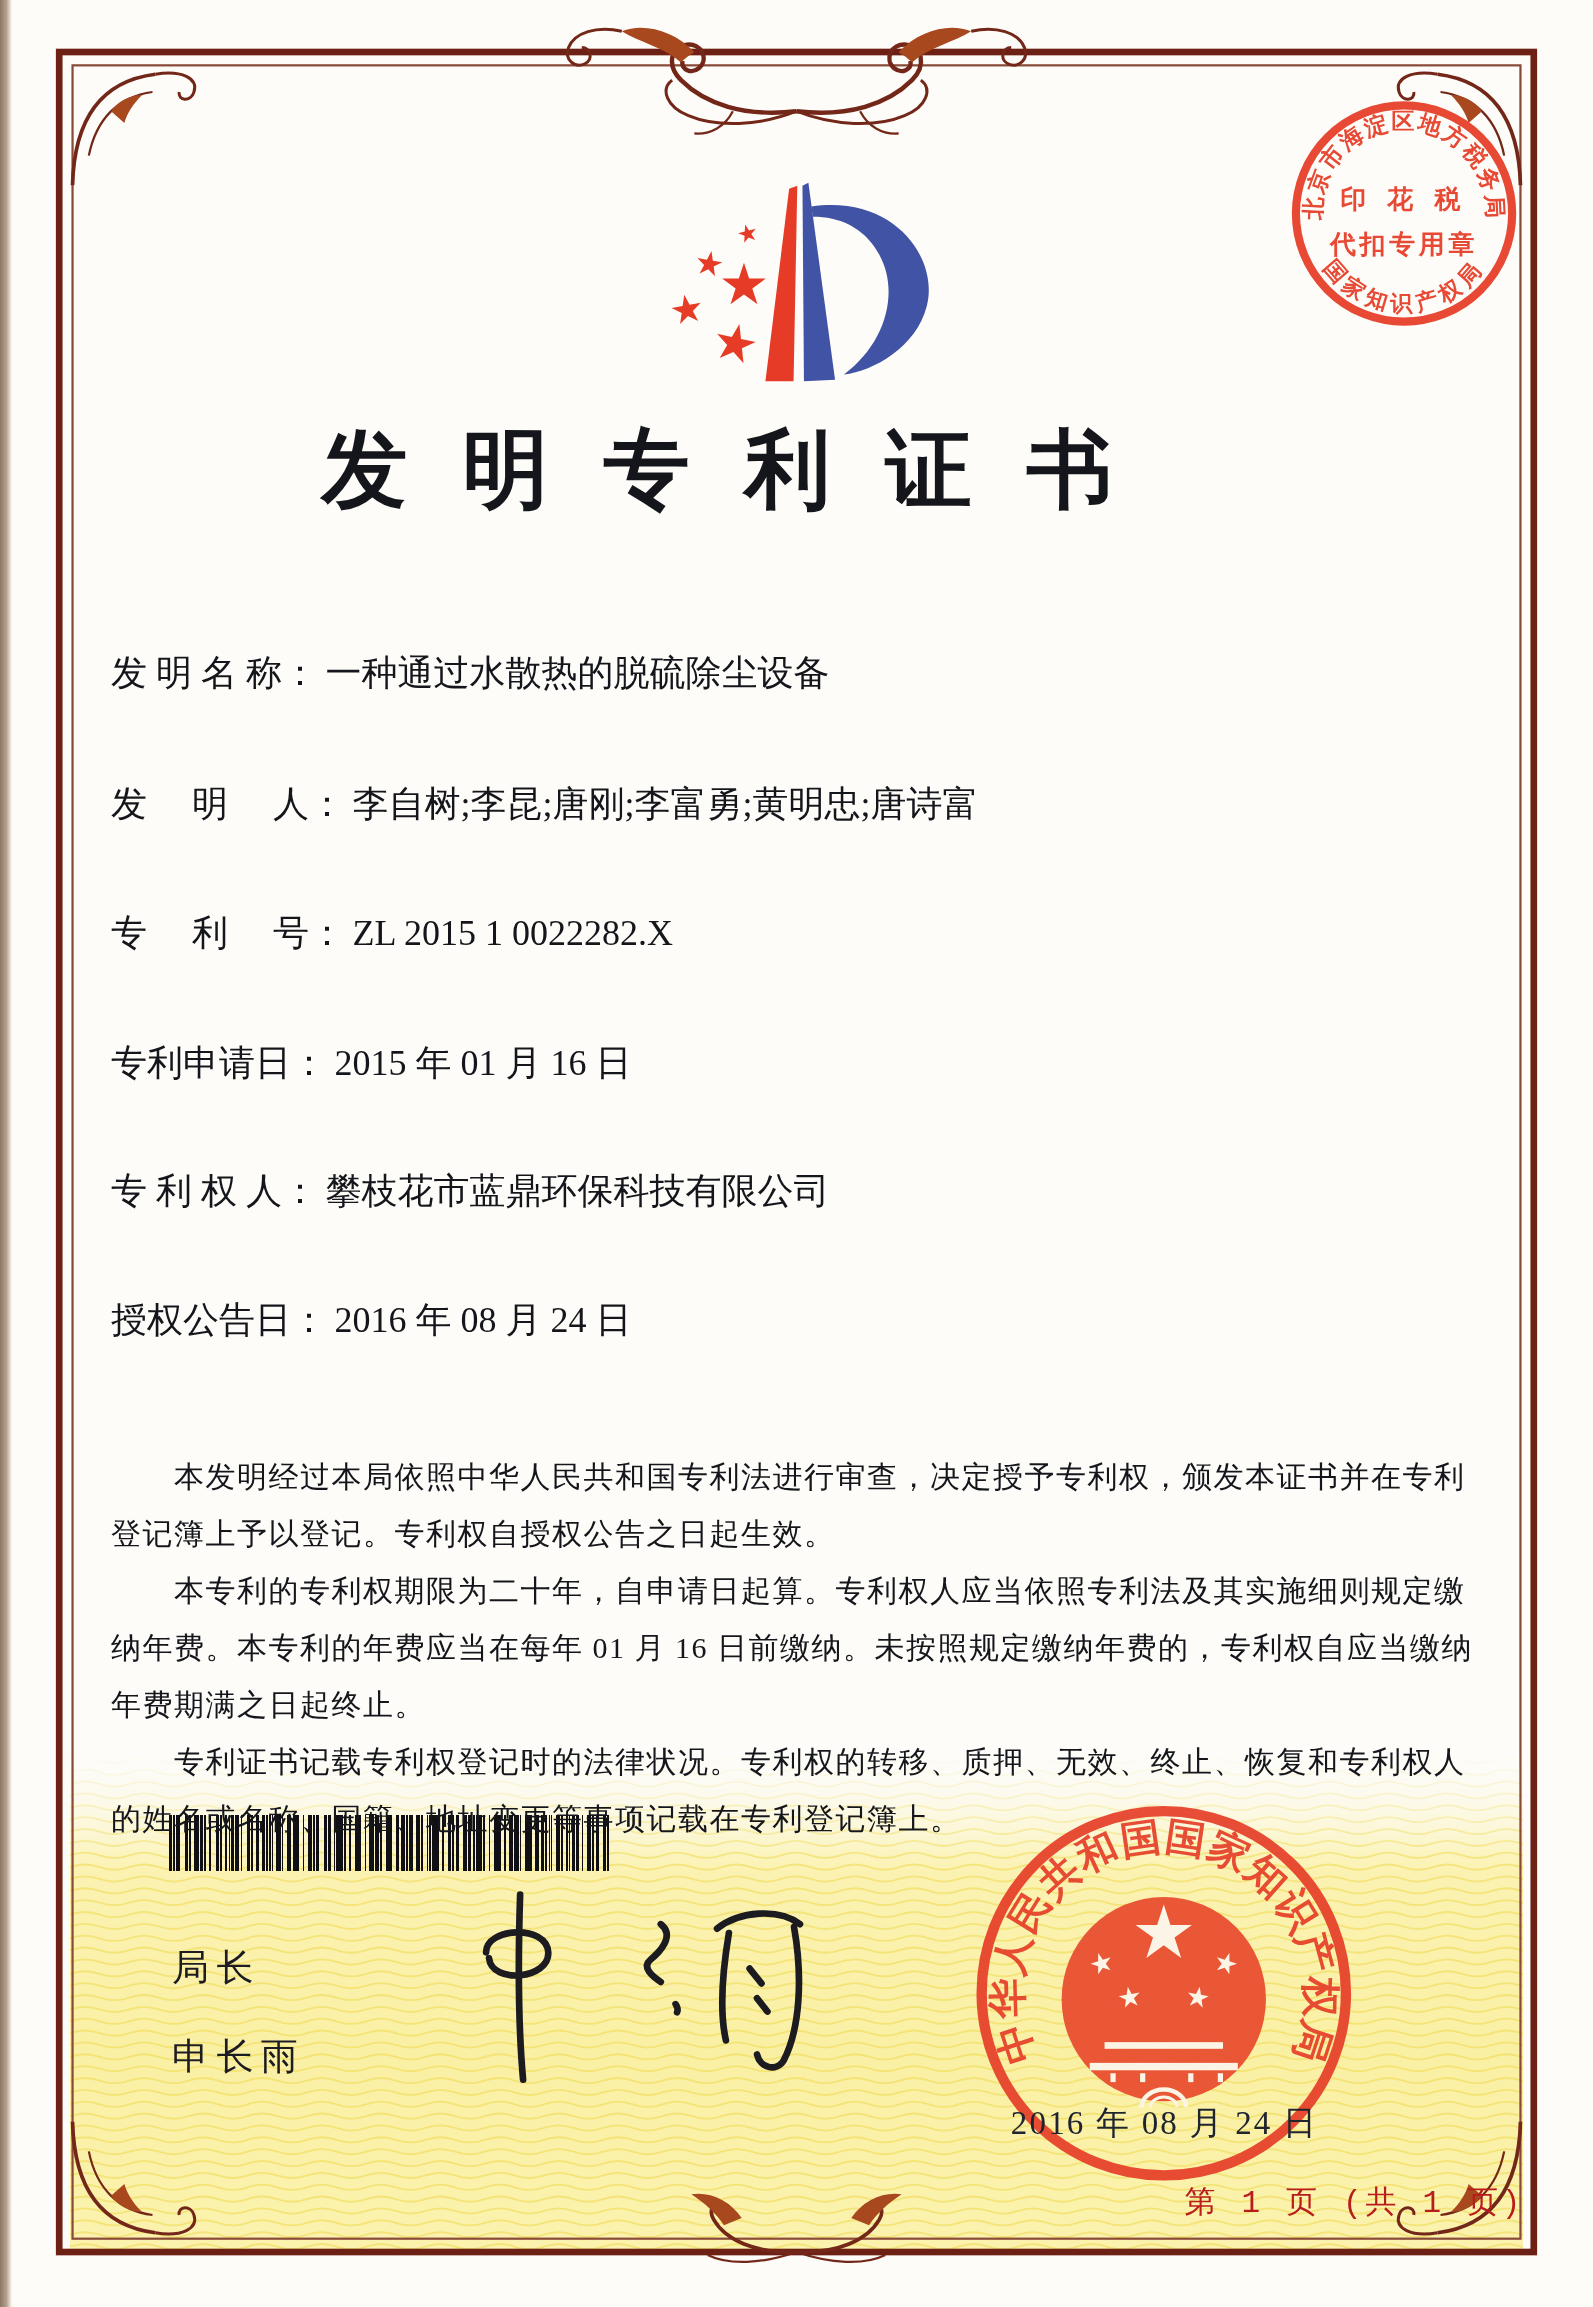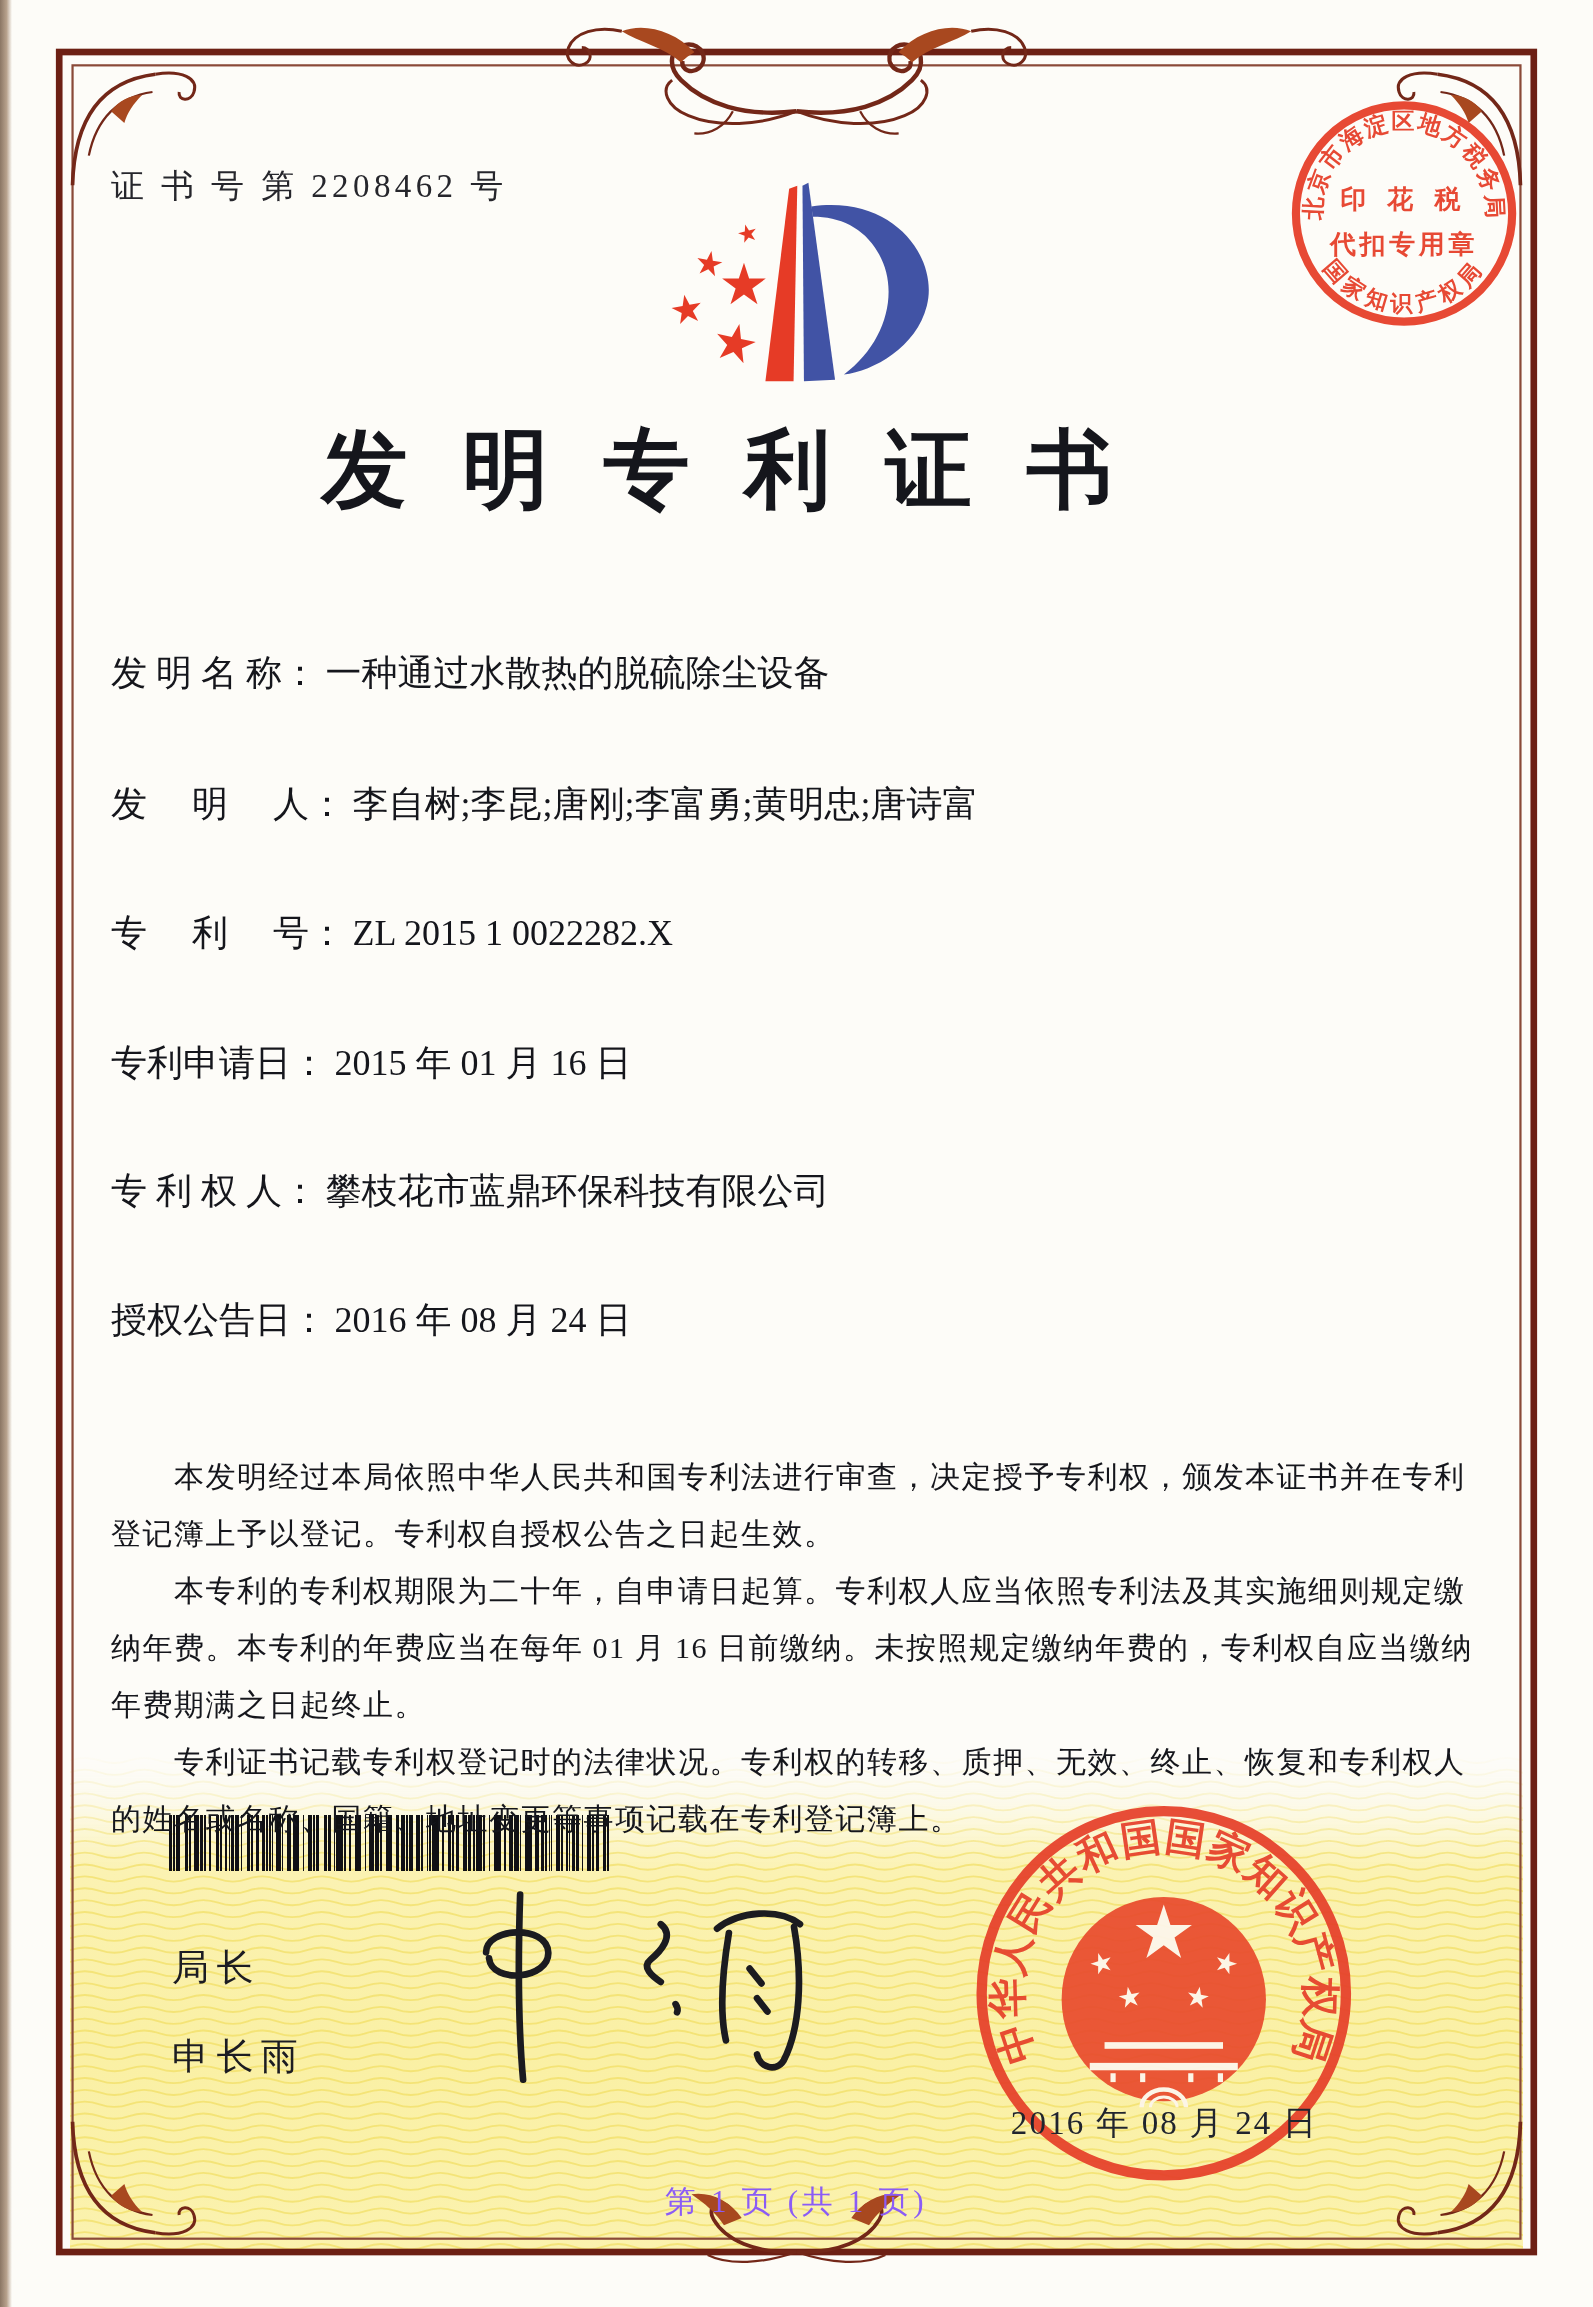--- a/index.html
+++ b/index.html
@@ -39,22 +39,22 @@
       repeating-linear-gradient(90deg,#101014 0 1.5px,transparent 1.5px 6.7px,#101014 6.7px 10.4px,transparent 10.4px 20px);}
 
   .director-label{left:172px;top:1943px;font-size:37px;letter-spacing:7.4px;z-index:4;color:#1c1c22;}
   .director-name{left:172px;top:2032px;font-size:37px;letter-spacing:7.4px;z-index:4;color:#1c1c22;}
   .signature-svg{left:415px;top:1881px;width:459px;height:230px;z-index:4;}
   .signature-svg path{fill:none;stroke:#1b1b20;stroke-width:9;stroke-linecap:round;}
 
   .seal-svg{left:955px;top:1777px;width:422px;height:437px;z-index:5;opacity:.93;}
   .seal-date{left:957px;top:2101px;width:415px;text-align:center;font-size:33px;
              letter-spacing:2.2px;color:#20242e;z-index:6;}
-  .footer{left:68px;top:2181px;width:1456px;text-align:center;font-size:31px;
-          letter-spacing:3.7px;z-index:6;color:#8b5cf6;}
+  .footer{left:68px;top:2181px;width:1456px;text-align:right;font-size:31px;
+          letter-spacing:3.7px;z-index:6;color:#b91c1c;font-family:Liberation Mono, monospace;}
 </style>
 </head>
 <body>
 
 <div class="page">
 
   <div class="abs scan-edge-left"></div>
 
   <svg class="abs frame-svg" viewBox="0 0 2152 3116" xmlns="http://www.w3.org/2000/svg">
     <defs>
@@ -83,21 +83,20 @@
     <use href="#fl-left"></use>
     <use href="#fl-left" transform="translate(2152,0) scale(-1,1)"></use>
     <use href="#fl-corner"></use>
     <use href="#fl-corner" transform="translate(2152,0) scale(-1,1)"></use>
     <use href="#fl-corner" transform="translate(0,3116) scale(1,-1)"></use>
     <use href="#fl-corner" transform="translate(2152,3116) scale(-1,-1)"></use>
     <use href="#fl-bottom"></use>
     <use href="#fl-bottom" transform="translate(2152,0) scale(-1,1)"></use>
   </svg>
 
-  <div class="abs cert-no">证 书 号 第 2208462 号</div>
 
   <svg class="abs logo-svg" viewBox="870 225 420 310" xmlns="http://www.w3.org/2000/svg">
     <g fill="#e63b26">
       <use href="#st5" transform="translate(1010,315) scale(13) rotate(-15)"></use>
       <use href="#st5" transform="translate(958,356) scale(18) rotate(10)"></use>
       <use href="#st5" transform="translate(1005,385) scale(31)"></use>
       <use href="#st5" transform="translate(928,418) scale(21) rotate(-10)"></use>
       <use href="#st5" transform="translate(993,464) scale(28) rotate(12)"></use>
     </g>
     <polygon points="1066,254 1077,250 1072,514 1034,514" fill="#e63b26"></polygon>

